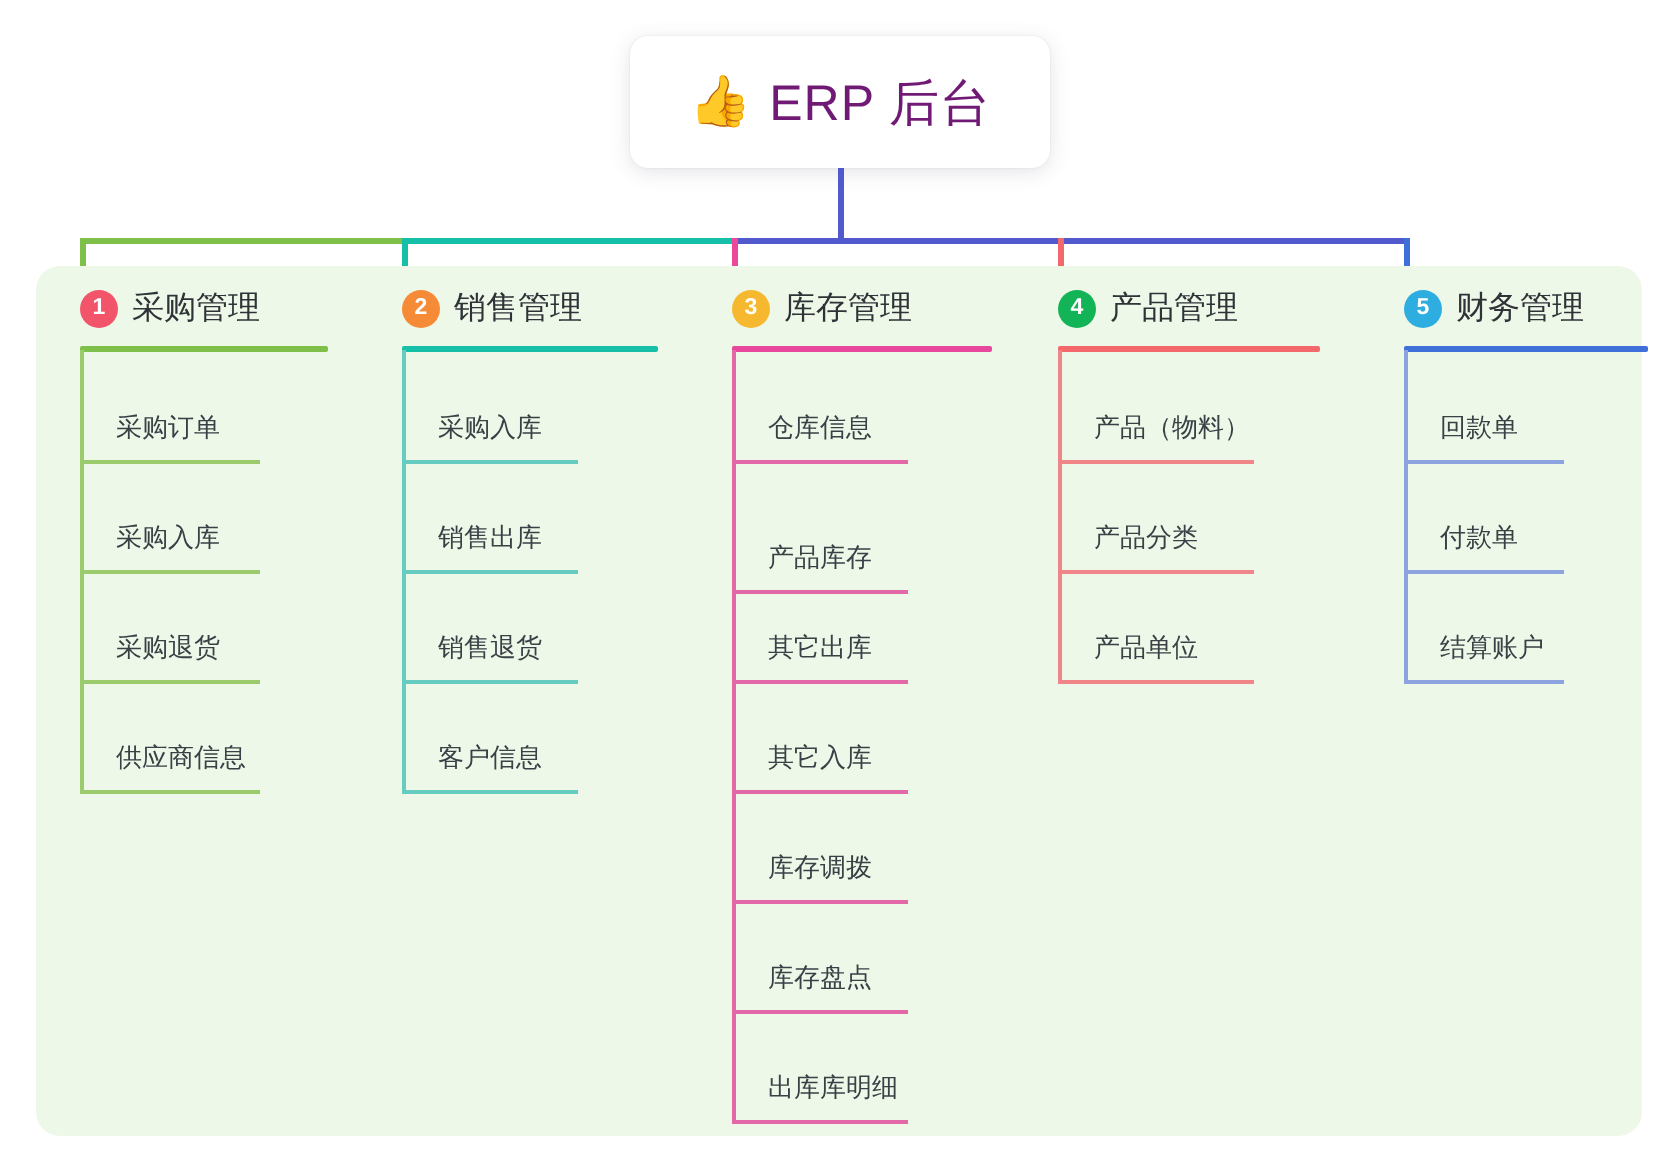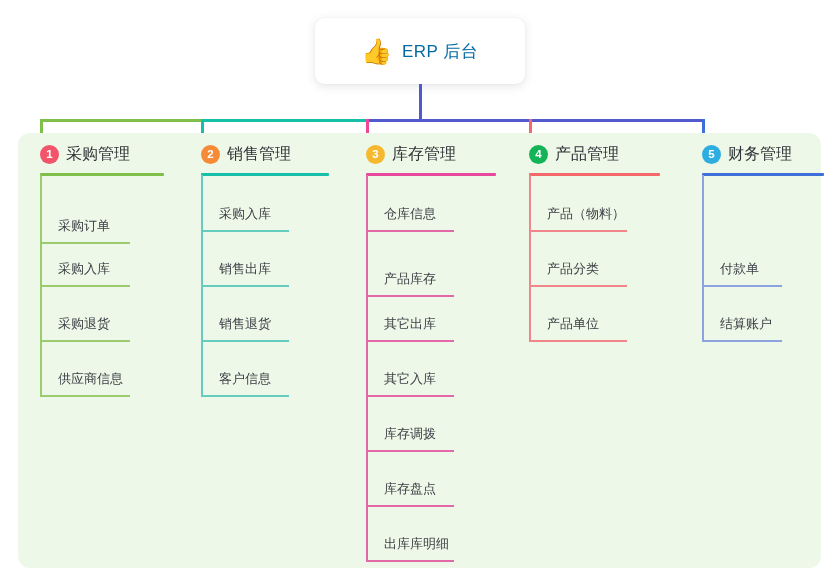--- a/index.html
+++ b/index.html
@@ -35,22 +35,22 @@
     align-items: center;
     justify-content: center;
     gap: 9px;
   }
   .title-emoji {
     font-size: 25px;
     line-height: 1;
     color: #f2b33d;
   }
   .title-text {
-    font-size: 17px;
-    color: #0369a1;
+    font-size: 25px;
+    color: #701a75;
     letter-spacing: 0.5px;
     white-space: nowrap;
   }
 
   
   .seg {
     position: absolute;
   }
 
   
@@ -148,21 +148,21 @@
 
   <div class="panel">
     <div id="columns">
         <div class="col" style="left: 22px; width: 150px;">
           <div class="col-head" style="padding-left: 0px;">
             <span class="badge" style="background: rgb(242, 84, 106);">1</span>
             <span class="col-title">采购管理</span>
           </div>
           <div class="col-rule" style="left: 0px; top: 40px; width: 124px; background: rgb(127, 192, 74);"></div>
           <div class="spine" style="left: 0px; top: 42px; height: 220px; background: rgb(156, 203, 109);"></div>
-          <div class="leaf" style="left: 0px; top: 56px; width: 90px;">
+          <div class="leaf" style="left: 0px; top: 44px; width: 90px;">
             <span class="leaf-label">采购订单</span>
             <div class="leaf-rule" style="width: 90px; background: rgb(156, 203, 109);"></div>
           </div>
           <div class="leaf" style="left: 0px; top: 99px; width: 90px;">
             <span class="leaf-label">采购入库</span>
             <div class="leaf-rule" style="width: 90px; background: rgb(156, 203, 109);"></div>
           </div>
           <div class="leaf" style="left: 0px; top: 154px; width: 90px;">
             <span class="leaf-label">采购退货</span>
             <div class="leaf-rule" style="width: 90px; background: rgb(156, 203, 109);"></div>
@@ -252,20 +252,24 @@
             <div class="leaf-rule" style="width: 98px; background: rgb(240, 134, 138);"></div>
           </div>
         </div>
         <div class="col" style="left: 684px; width: 135px;">
           <div class="col-head" style="padding-left: 0px;">
             <span class="badge" style="background: rgb(46, 174, 224);">5</span>
             <span class="col-title">财务管理</span>
           </div>
           <div class="col-rule" style="left: 0px; top: 40px; width: 122px; background: rgb(63, 111, 216);"></div>
           <div class="spine" style="left: 0px; top: 42px; height: 165px; background: rgb(140, 163, 224);"></div>
+          <div class="leaf" style="left: 0px; top: 44px; width: 80px;">
+            <span class="leaf-label">回款单</span>
+            <div class="leaf-rule" style="width: 80px; background: rgb(140, 163, 224);"></div>
+          </div>
           <div class="leaf" style="left: 0px; top: 99px; width: 80px; text-align: center;">
             <span class="leaf-label">付款单</span>
             <div class="leaf-rule" style="width: 80px; background: rgb(140, 163, 224);"></div>
           </div>
           <div class="leaf" style="left: 0px; top: 154px; width: 80px;">
             <span class="leaf-label">结算账户</span>
             <div class="leaf-rule" style="width: 80px; background: rgb(140, 163, 224);"></div>
           </div>
         </div>
       </div>

